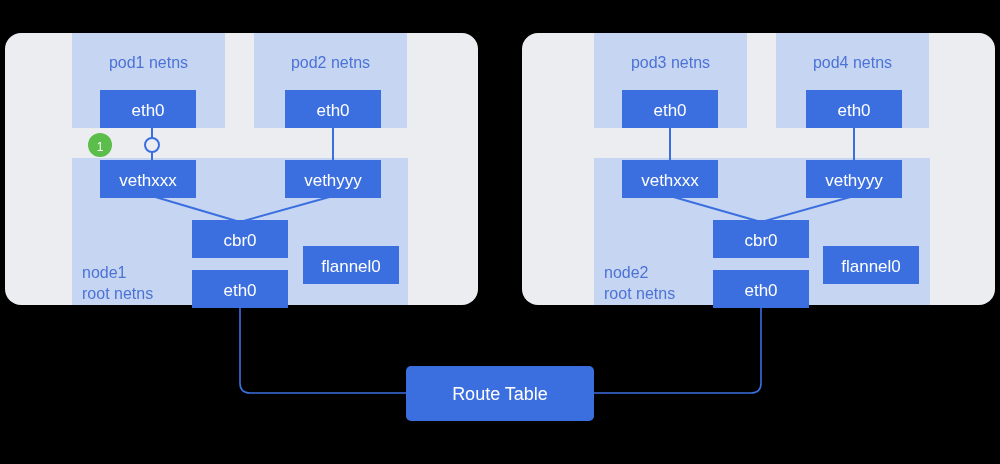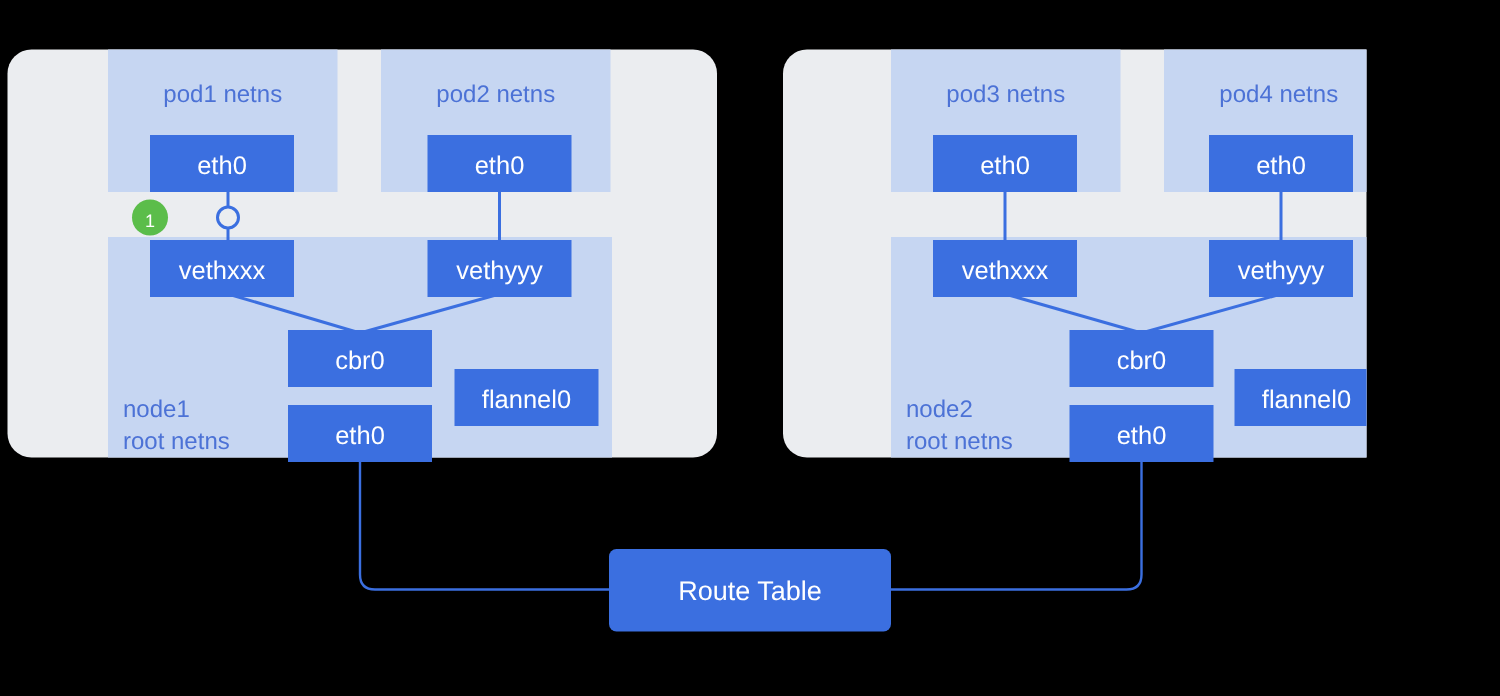--- a/index.html
+++ b/index.html
@@ -1,16 +1,16 @@
 <!DOCTYPE html>
 <html><head>
 <meta charset="utf-8">
 <style>
   html,body{margin:0;padding:0;background:#000;}
-  #stage{position:relative;width:911px;height:464px;background:#000;overflow:hidden;
+  #stage{position:relative;width:1000px;height:464px;background:#000;overflow:hidden;
          font-family:"Liberation Sans","DejaVu Sans",sans-serif;}
   #stage svg{position:absolute;top:0;left:0;}
   .nodeCardLbl,.podLbl,.boxLbl{pointer-events:none;}
 </style>
 </head>
 <body>
 
 <div id="stage">
   <svg width="1000" height="464" viewBox="0 0 1000 464">
 

